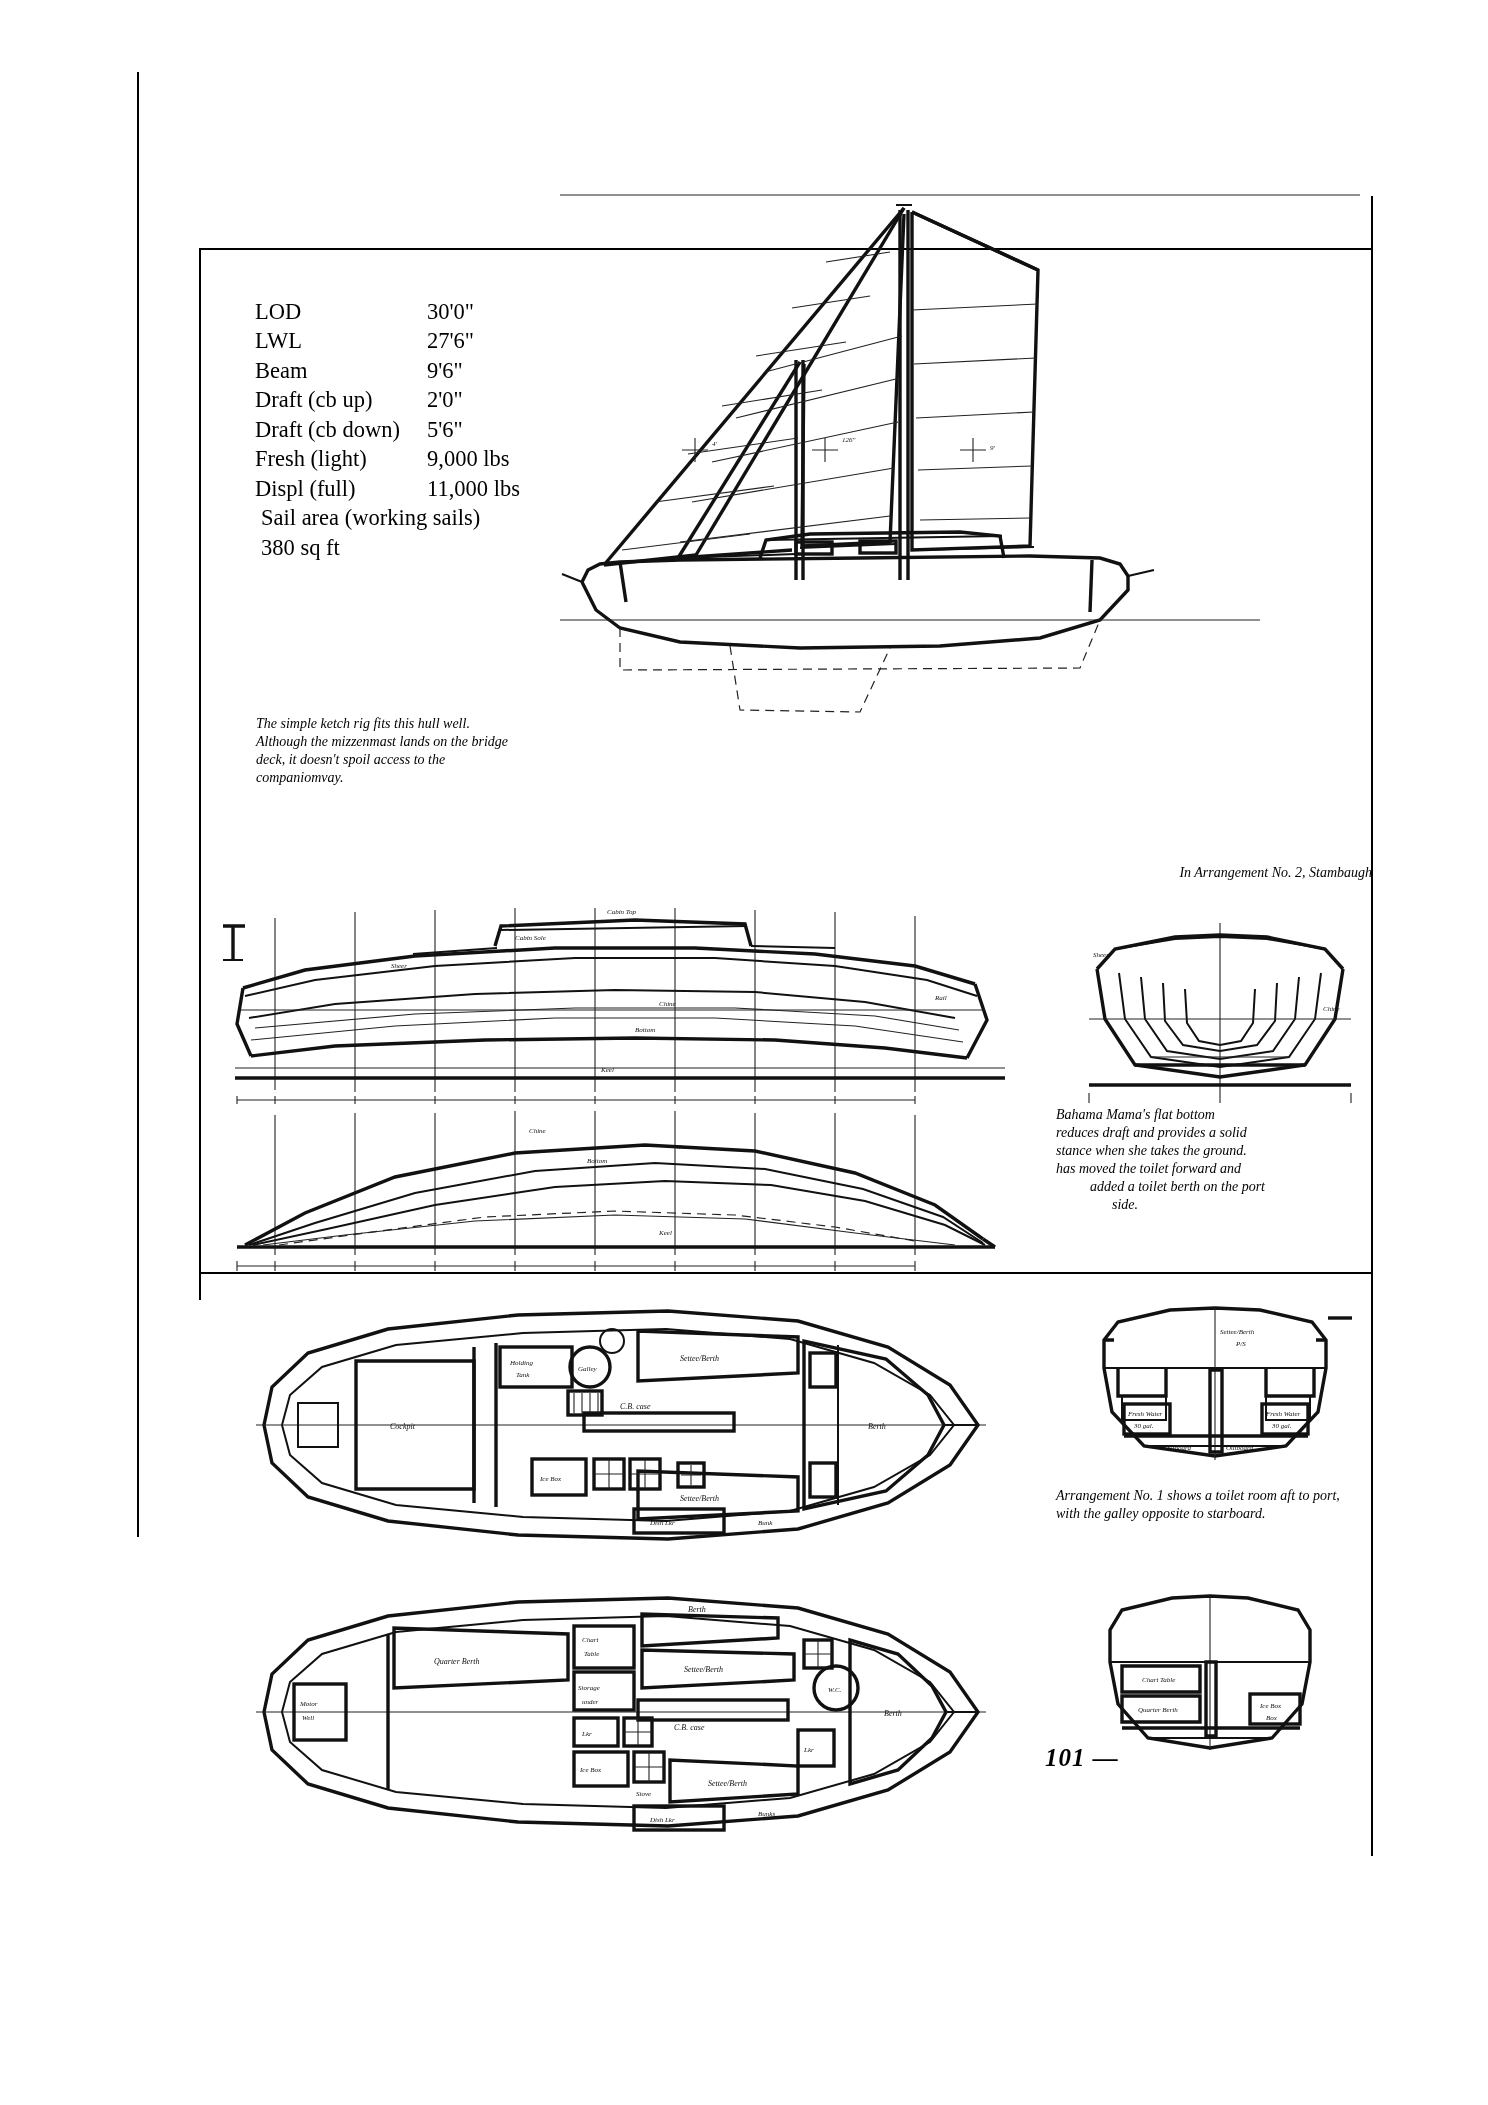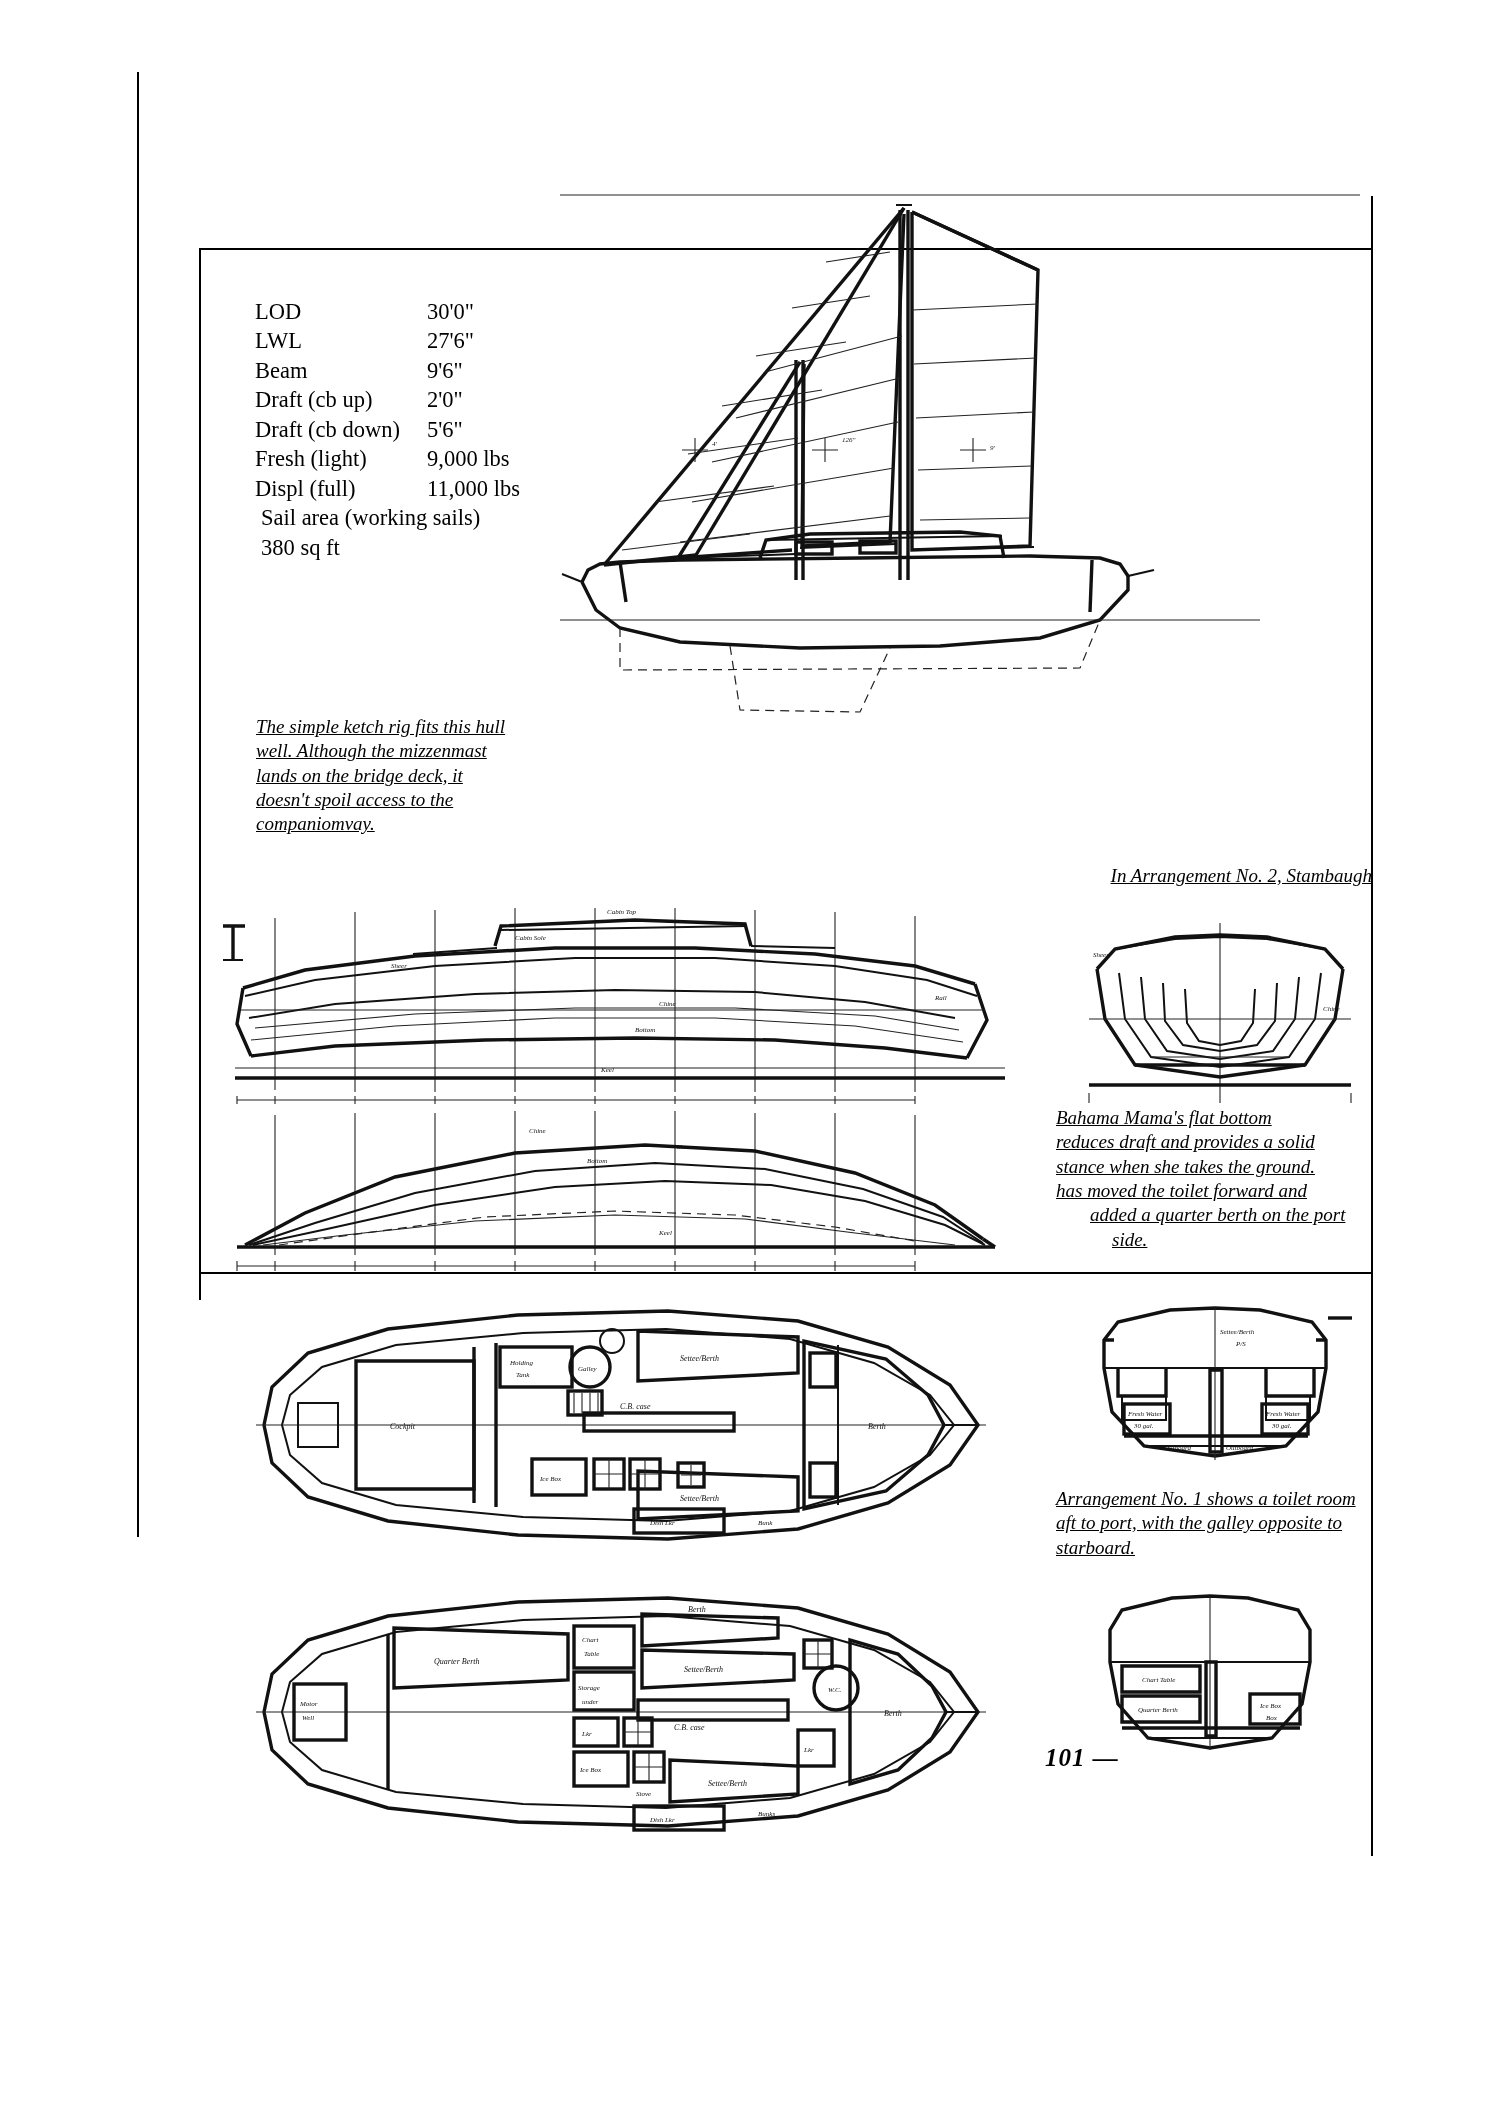--- a/index.html
+++ b/index.html
@@ -61,23 +61,22 @@
     display: block;
     font-size: 22.5px;
     line-height: 1.31;
     padding-left: 6px;
   }
 
   
   .caption {
     position: absolute;
     font-style: italic;
-    font-size: 19px;
+    font-size: 14px;
     line-height: 1.28;
-    text-decoration: underline;
   }
   #cap-ketch    { left: 256px;  top: 715px;  width: 258px; }
   #cap-arr2     { left: 1032px; top: 864px;  width: 340px; text-align: right; }
   #cap-flat     { left: 1056px; top: 1106px; width: 316px; }
   #cap-arr1     { left: 1056px; top: 1487px; width: 310px; }
   #cap-flat .indent-1 { padding-left: 34px; }
   #cap-flat .indent-2 { padding-left: 56px; margin-top: 22px; }
 
   #page-number {
     position: absolute;
@@ -134,21 +133,21 @@
   </div>
 
   <div class="caption" id="cap-ketch">The simple ketch rig fits this hull well. Although the mizzenmast lands on the bridge deck, it doesn't spoil access to the companiomvay.</div>
   <div class="caption" id="cap-arr2">In Arrangement No. 2, Stambaugh</div>
 
   <div class="caption" id="cap-flat">
     <span>Bahama Mama's flat bottom</span><br>
     <span>reduces draft and provides a solid</span><br>
     <span>stance when she takes the ground.</span><br>
     <span>has moved the toilet forward and</span><br>
-    <span class="indent-1">added a quarter berth on the port</span><br>
+    <span class="indent-1">added a toilet berth on the port</span><br>
     <span class="indent-2">side.</span>
   </div>
 
   <div class="caption" id="cap-arr1">Arrangement No. 1 shows a toilet room aft to port, with the galley opposite to starboard.</div>
 
   <div id="page-number">101 —</div>
 
   <div class="panel" id="sailplan">
     <svg viewBox="0 0 800 700" preserveAspectRatio="none">
 

